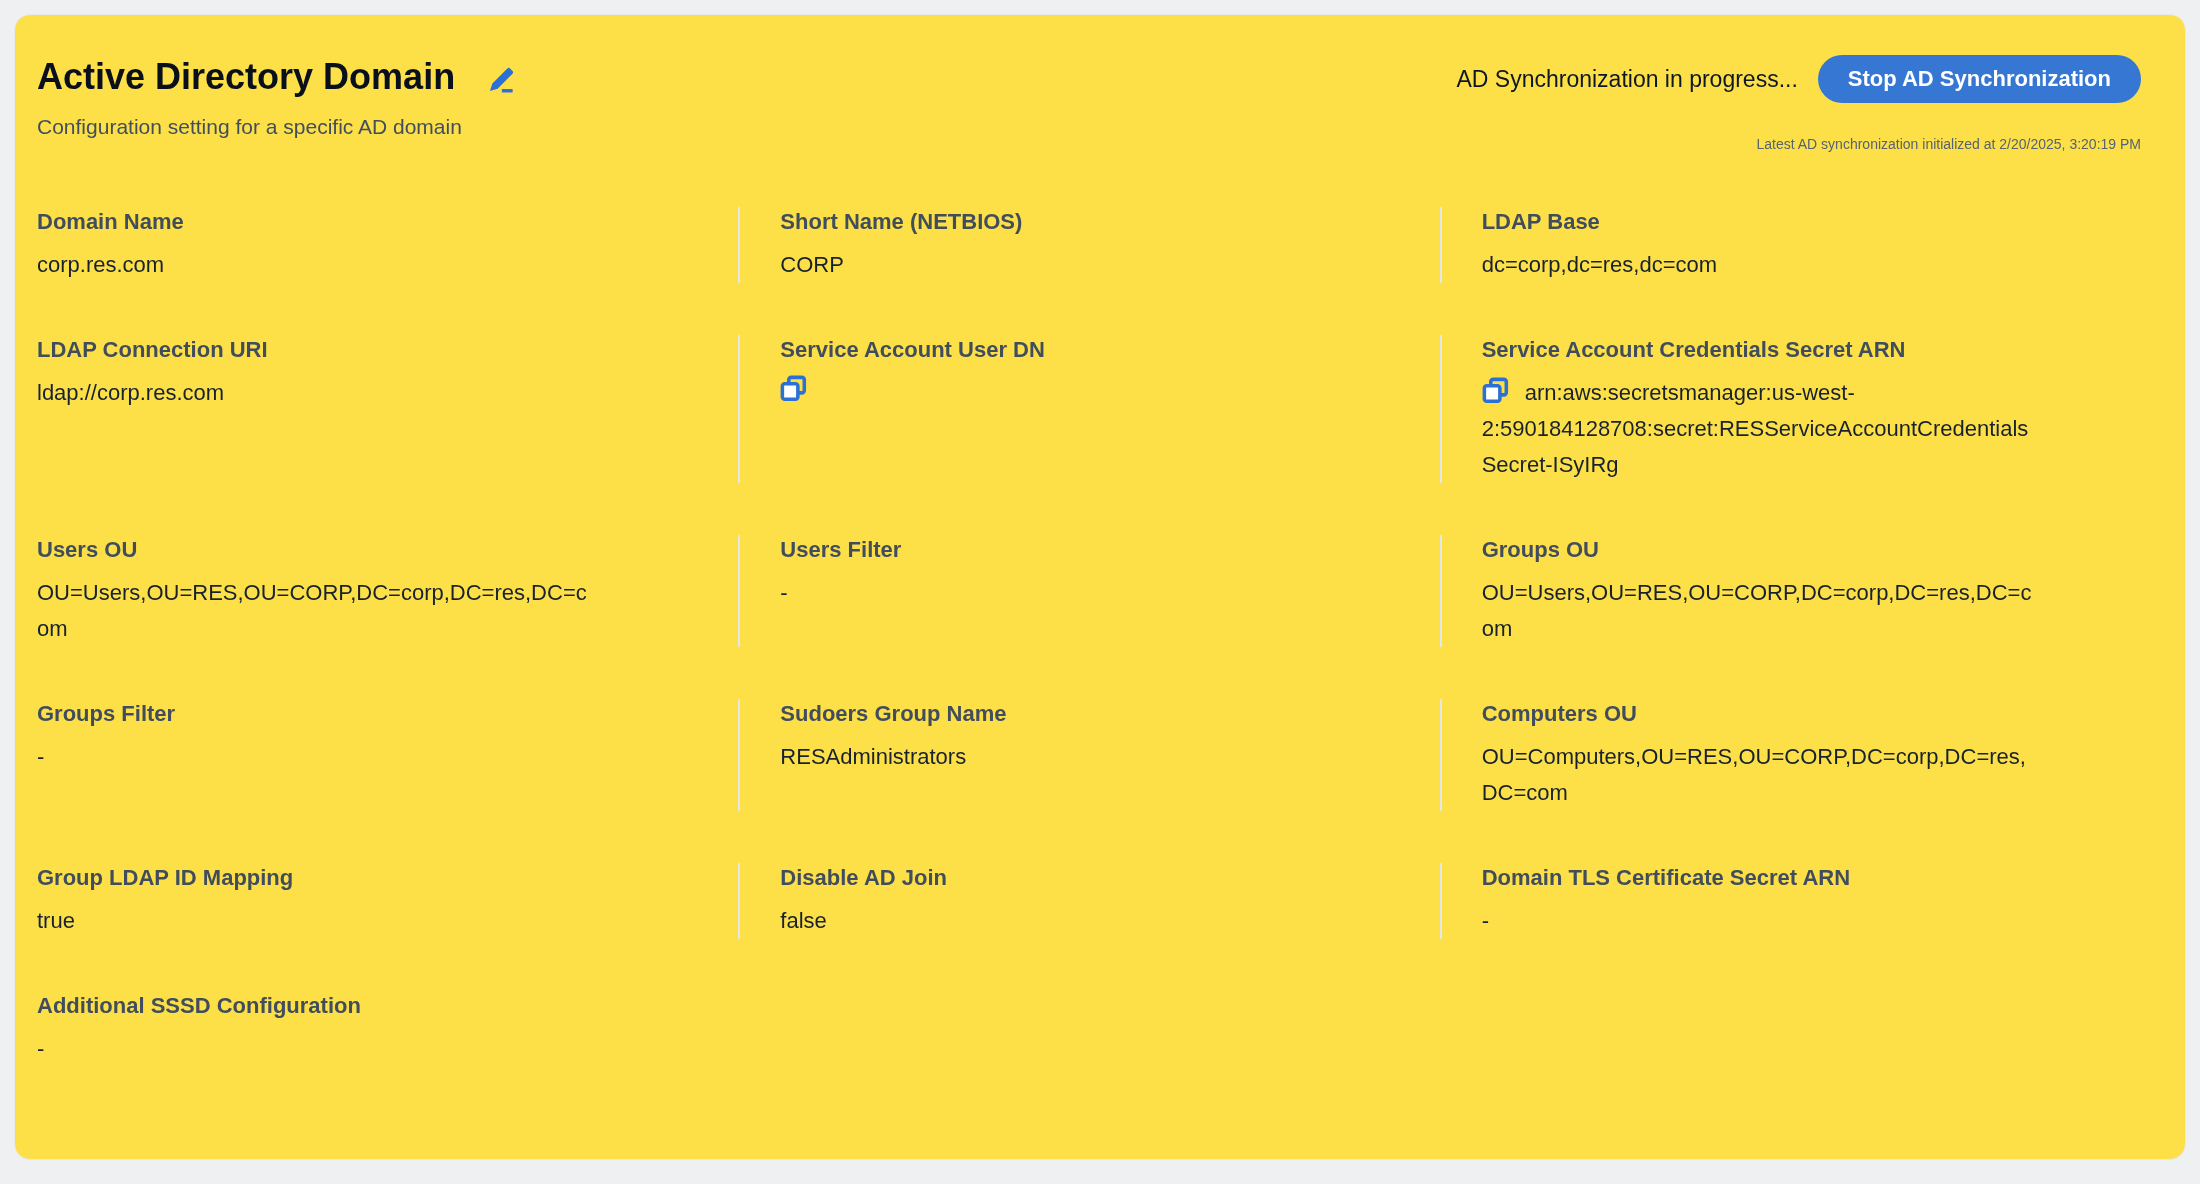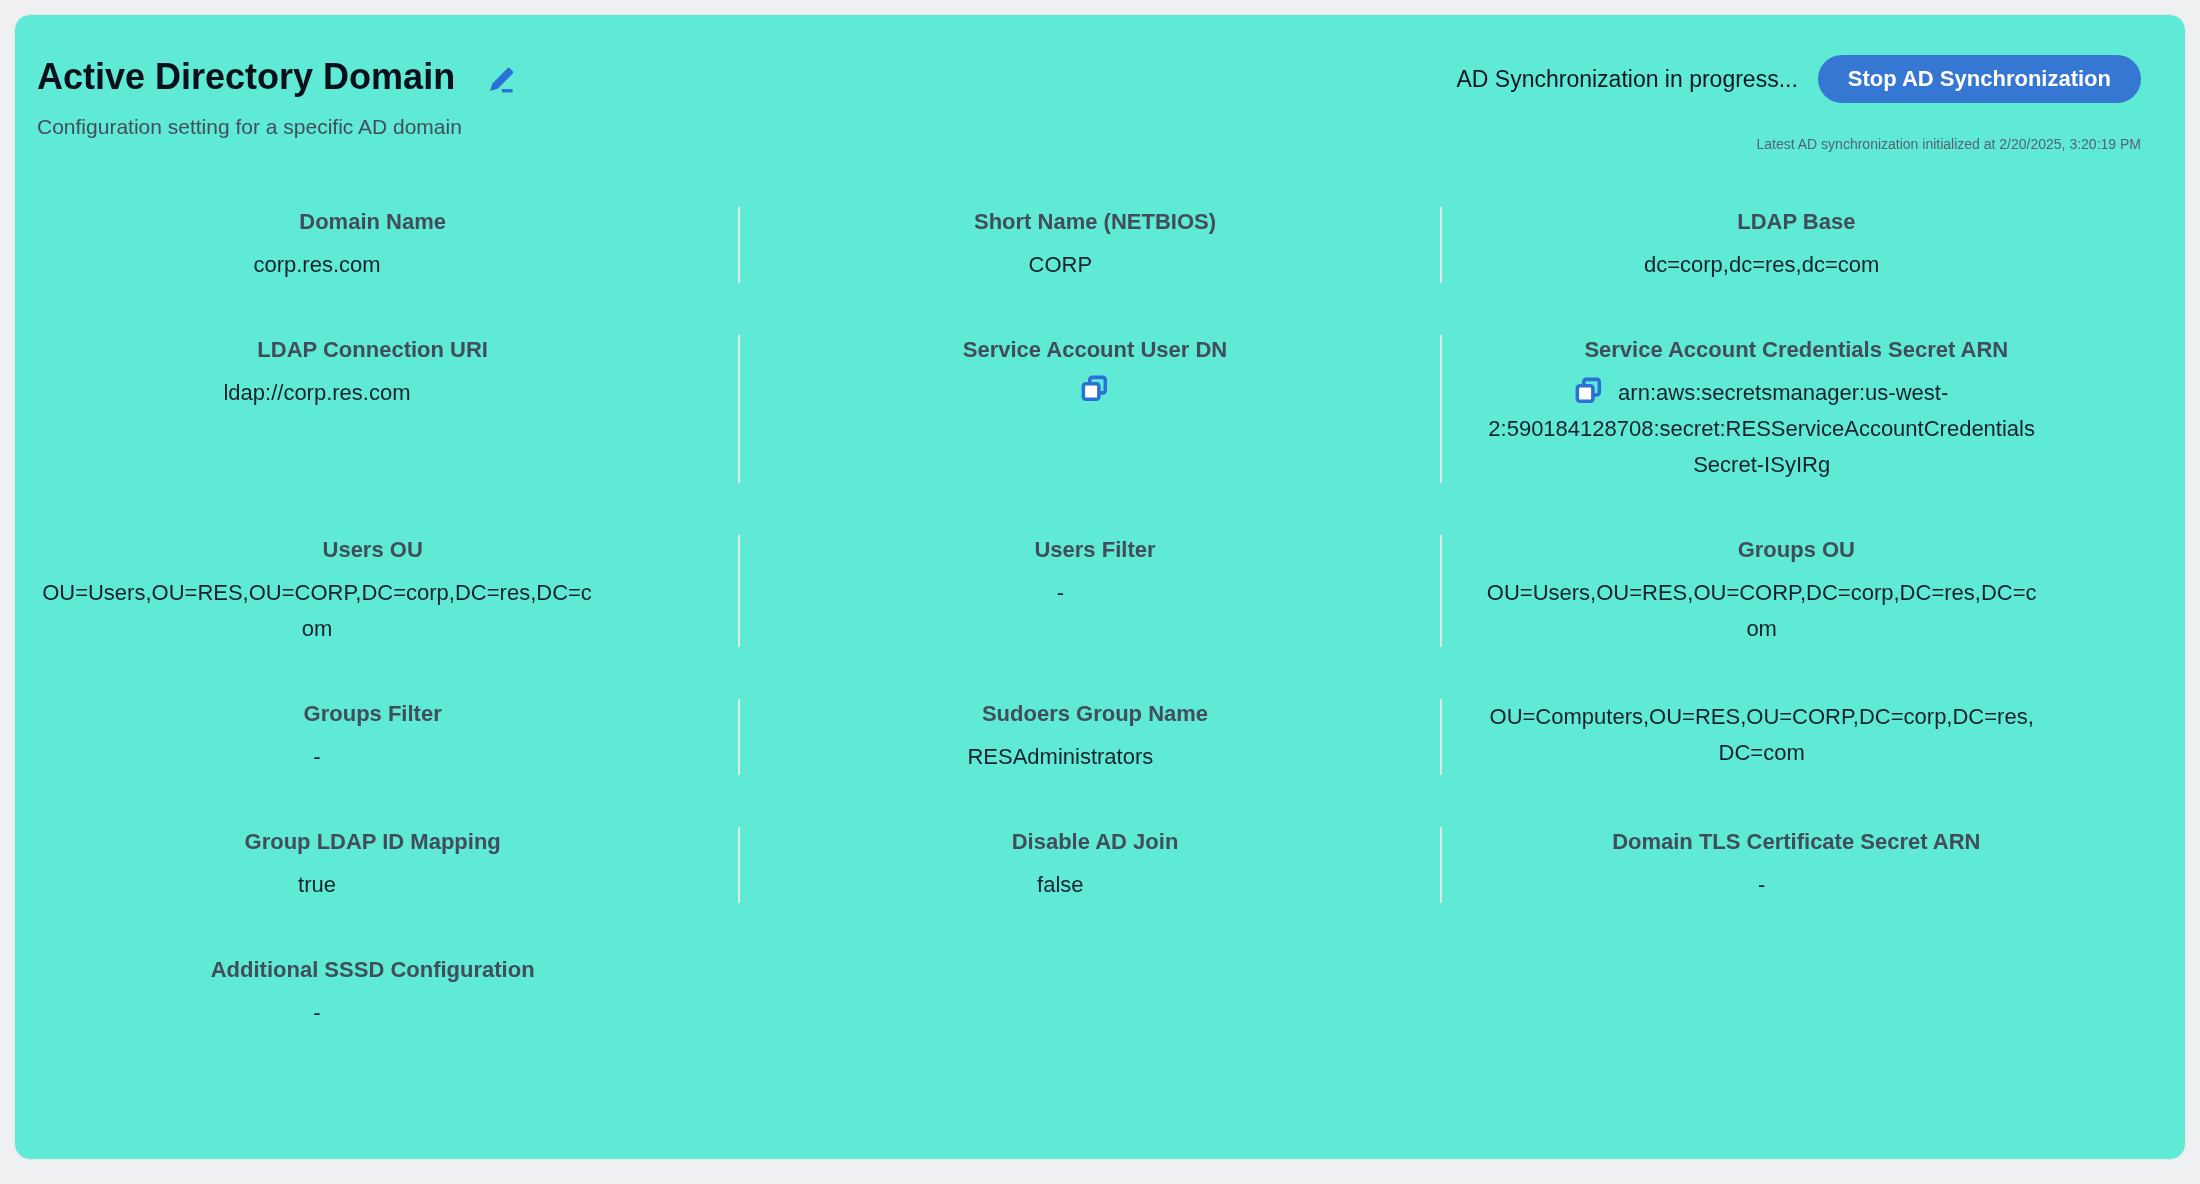--- a/index.html
+++ b/index.html
@@ -5,21 +5,21 @@
   html,body{margin:0;padding:0;}
   body{
     width:2200px;height:1184px;
     background:#eef0f1;
     font-family:"Liberation Sans", sans-serif;
     color:#18222f;
     box-sizing:border-box;
   }
   .card{
     position:absolute;left:14px;top:14px;right:14px;bottom:24px;
-    background:#5eead4;
+    background:#fde047;
     border:1px solid #e7eaec;
     border-radius:16px;
     padding:40px 44px 30px 22px;
     box-sizing:border-box;
     overflow:hidden;
   }
   
   .hdr{display:flex;justify-content:space-between;align-items:flex-start;}
   .hdr-left{min-width:0;}
   .title-row{display:flex;align-items:center;gap:28px;}
@@ -44,21 +44,20 @@
     padding:12px 30px;border-radius:26px;cursor:pointer;
     line-height:24px;
   }
   .last-sync{margin-top:28px;font-size:14px;color:#566372;line-height:26px;text-align:center;}
   
   .fields{margin-top:50px;}
   .frow{
     display:grid;
     grid-template-columns:1fr 1fr 1fr;
     margin-bottom:52px;
-    text-align:center;
   }
   .frow:last-child{margin-bottom:16px;}
   .cell{padding-right:30px;min-width:0;}
   .cell.c2,.cell.c3{border-left:2px solid #e4e7e9;padding-left:40px;}
   .flabel{
     font-size:22px;font-weight:700;color:#414d5c;
     line-height:30px;margin-bottom:10px;
   }
   .fvalue{
     font-size:22px;color:#18222f;line-height:36px;
@@ -166,20 +165,21 @@
     <div class="frow">
       <div class="cell c1">
         <div class="flabel">Groups Filter</div>
         <div class="fvalue">-</div>
       </div>
       <div class="cell c2">
         <div class="flabel">Sudoers Group Name</div>
         <div class="fvalue">RESAdministrators</div>
       </div>
       <div class="cell c3">
+        <div class="flabel">Computers OU</div>
         <div class="fvalue">OU=Computers,OU=RES,OU=CORP,DC=corp,DC=res,DC=com</div>
       </div>
     </div>
 
     <div class="frow">
       <div class="cell c1">
         <div class="flabel">Group LDAP ID Mapping</div>
         <div class="fvalue">true</div>
       </div>
       <div class="cell c2">

